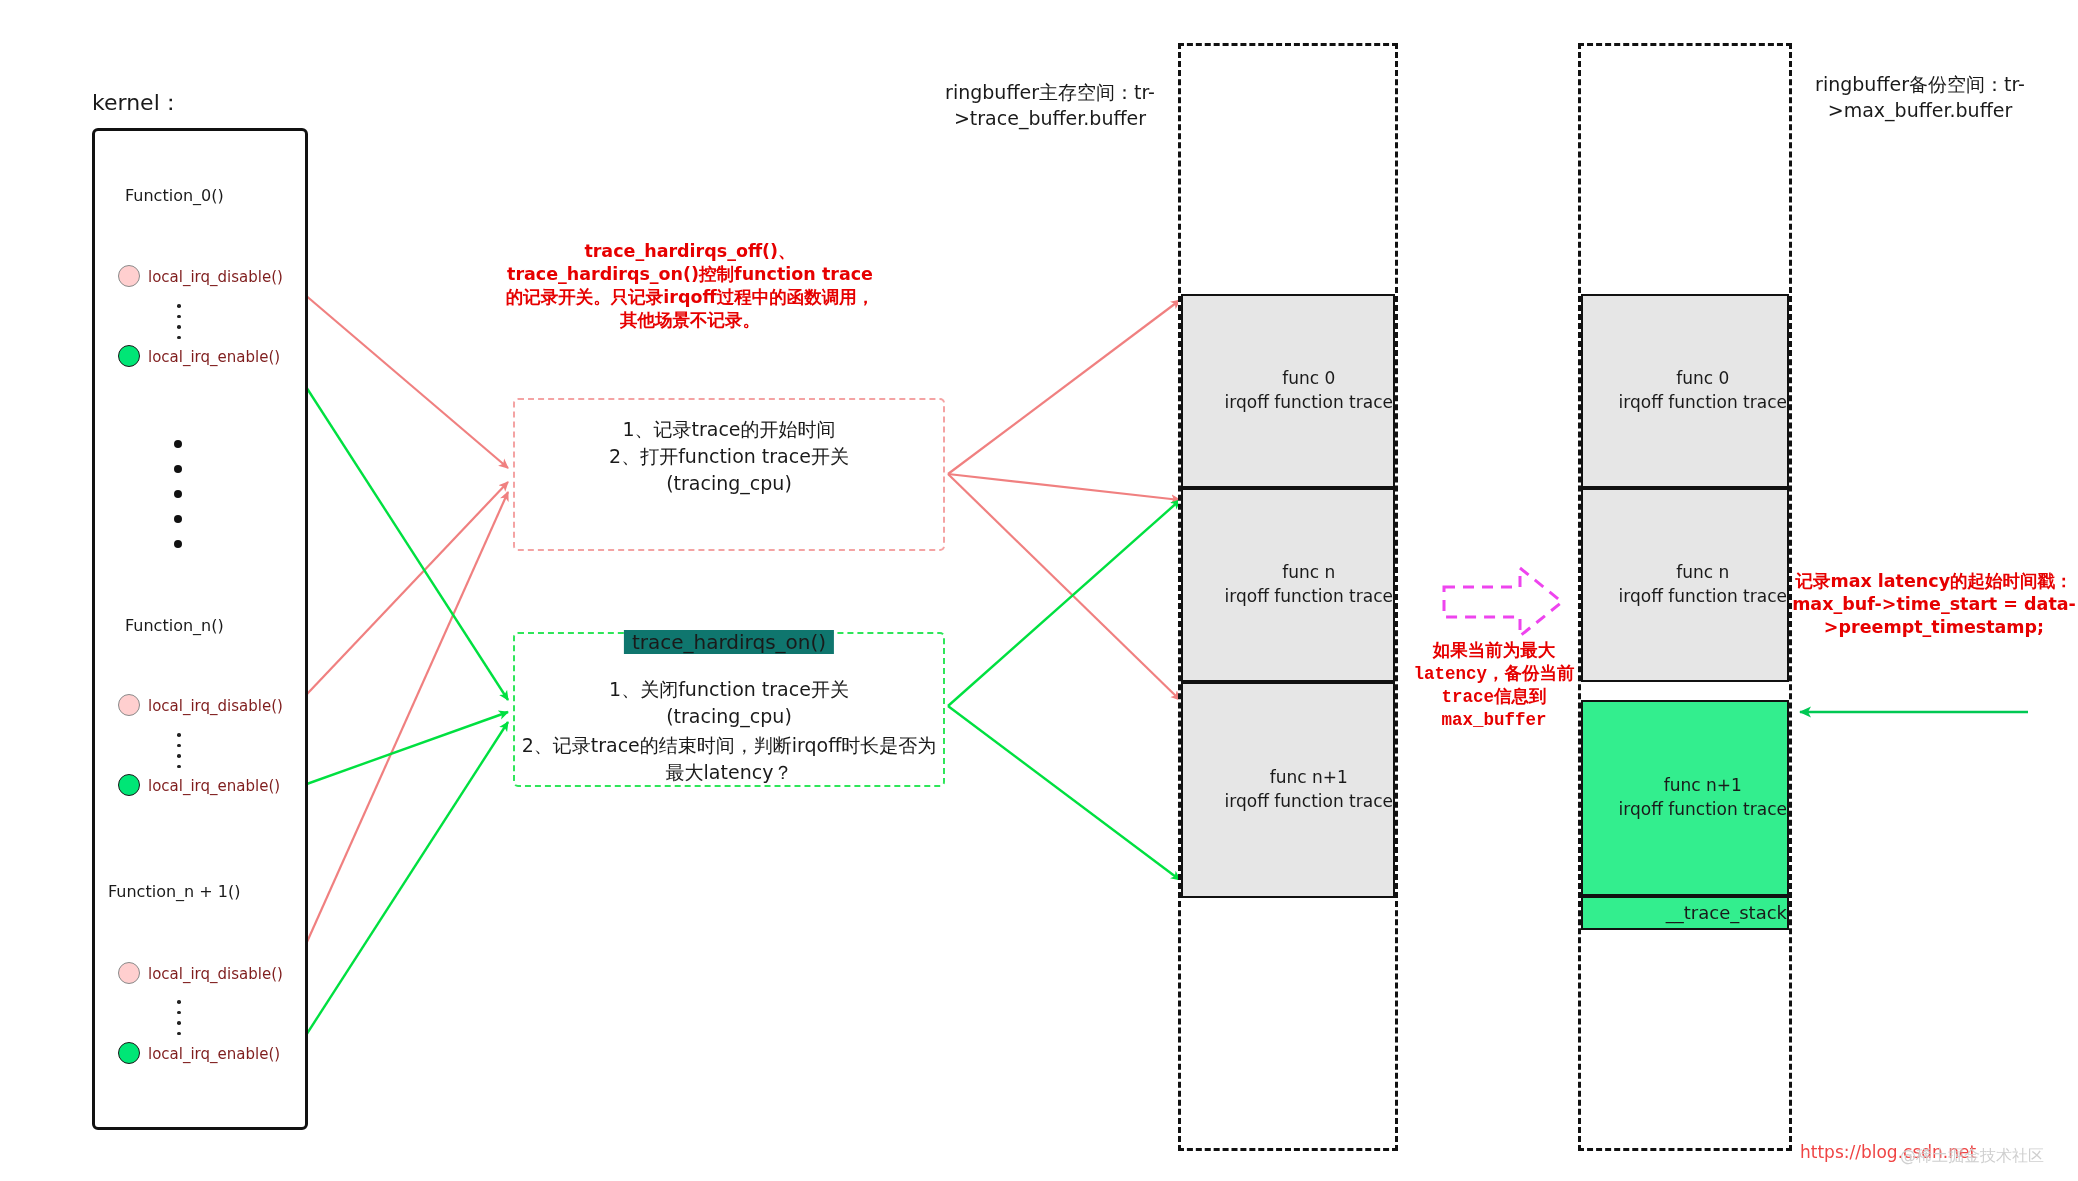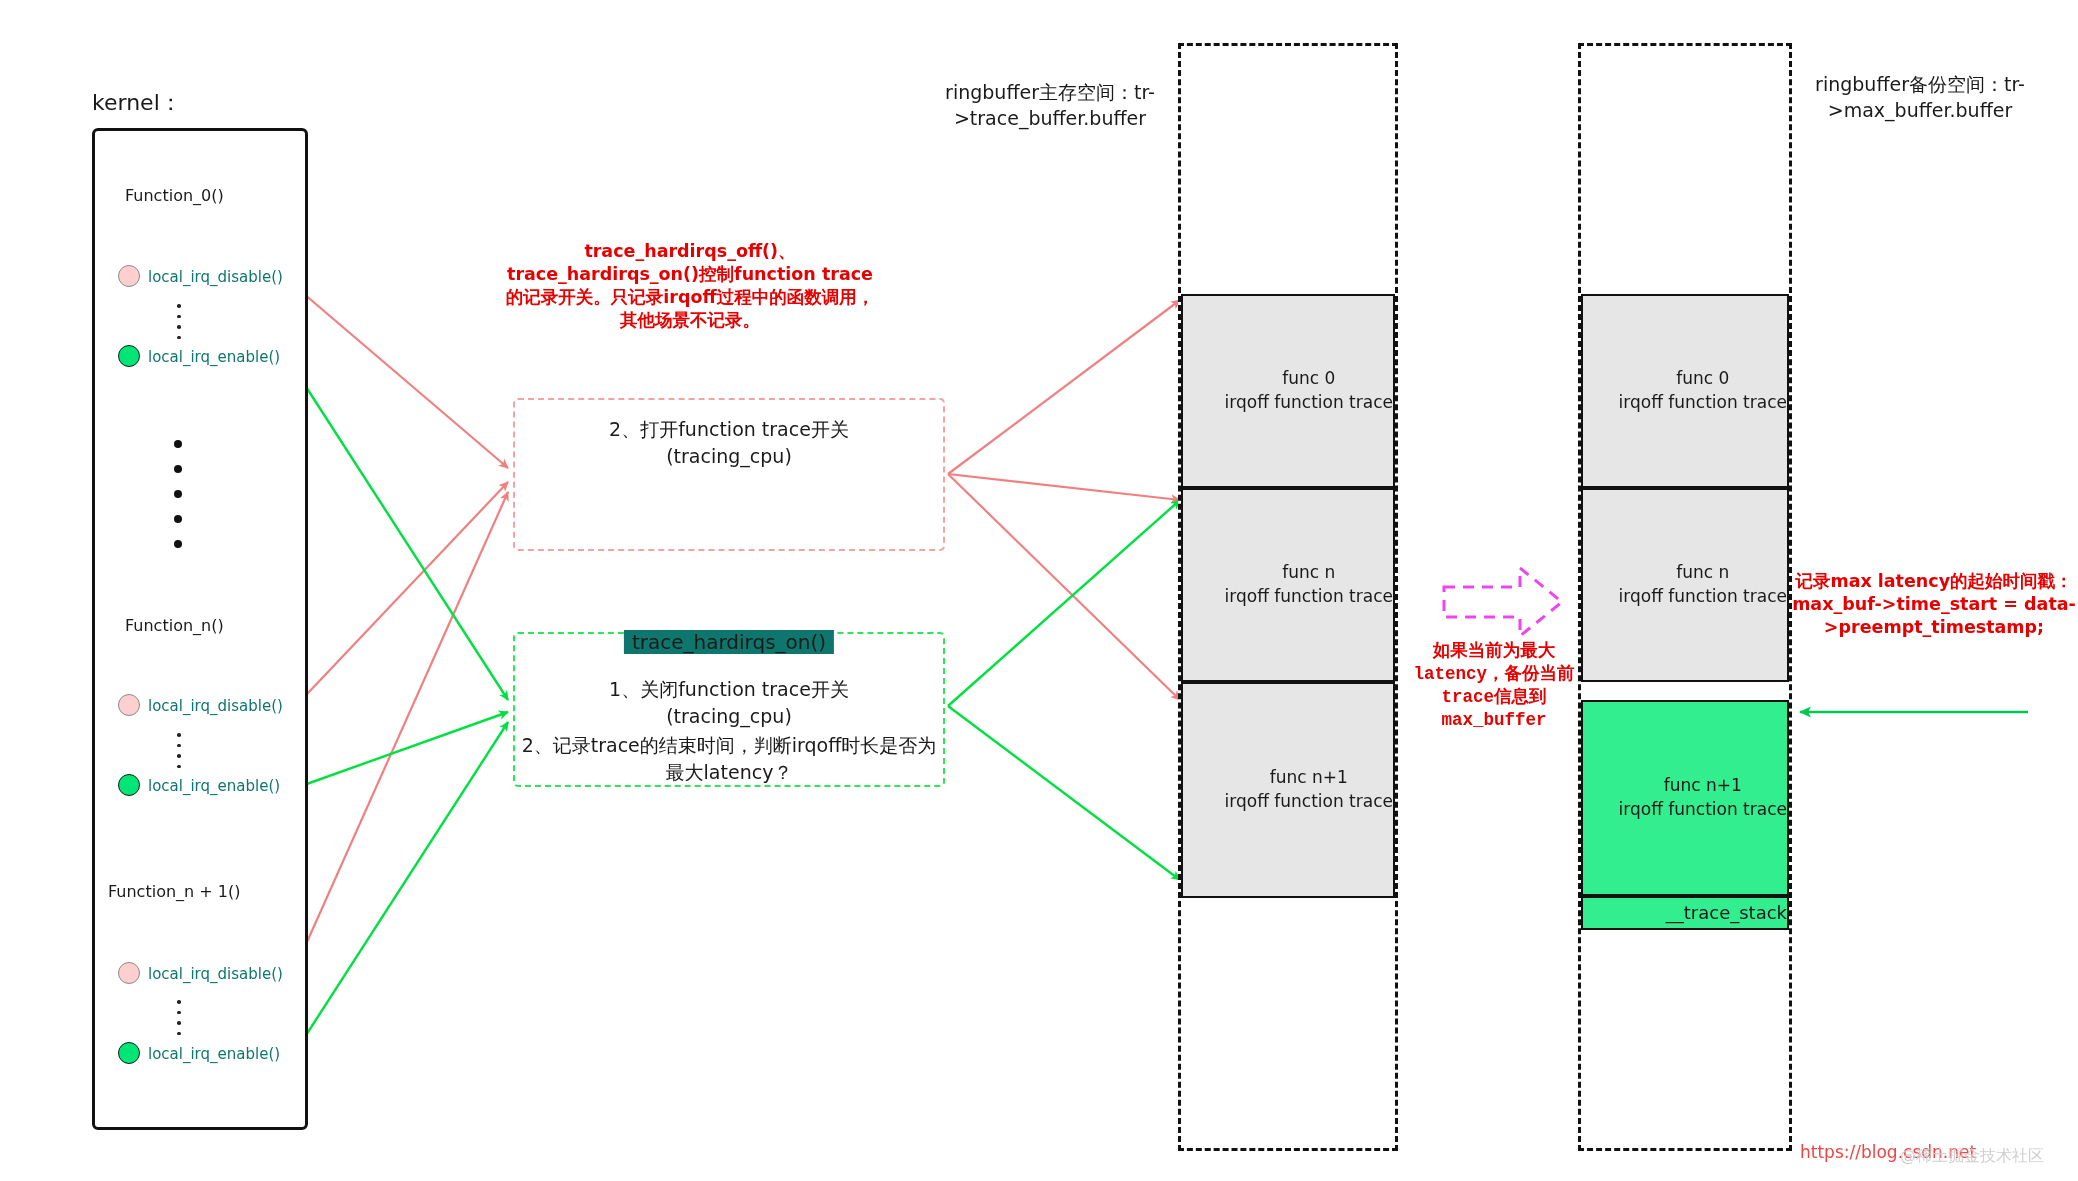--- a/index.html
+++ b/index.html
@@ -7,21 +7,21 @@
        font-family:"DejaVu Sans","Liberation Sans",sans-serif;color:#1a1a1a;}
   .abs{position:absolute;}
 
   
   #kernel-label{left:92px;top:88px;font-size:22px;}
   #kernel-box{left:92px;top:128px;width:216px;height:1002px;
               border:3px solid #111;border-radius:6px;background:#fff;box-sizing:border-box;}
   .dot{width:22px;height:22px;border-radius:50%;box-sizing:border-box;}
   .dot.pink{background:#ffcfcf;border:1.5px solid #8a8a8a;}
   .dot.green{background:#00e676;border:1.5px solid #1a1a1a;}
-  .irq-label{font-size:15px;color:#0f766e;white-space:nowrap;}
+  .irq-label{font-size:15px;color:#7f1d1d;white-space:nowrap;}
   .vdots{width:4px;}
   .vdots i{display:block;width:3.5px;height:3.5px;border-radius:50%;
            background:#222;margin-bottom:7px;}
 
   
   .redtext{color:#e60000;font-size:17.5px;line-height:1.32;font-weight:600;text-align:center;}
   #note-switch{left:500px;top:240px;width:380px;}
   #note-backup{left:1405px;top:640px;width:178px;font-family:Liberation Mono, monospace;}
   #note-maxlat{left:1788px;top:570px;width:292px;}
 
@@ -175,20 +175,21 @@
   <div class="dot green"></div>
 </div>
 <div class="abs irq-label" style="left:148px;top:1045px;">local_irq_enable()</div>
 
 <div class="abs redtext" id="note-switch">trace_hardirqs_off()、trace_hardirqs_on()控制function trace的记录开关。只记录irqoff过程中的函数调用，其他场景不记录。</div>
 <div class="abs redtext" id="note-backup">如果当前为最大latency，备份当前trace信息到max_buffer</div>
 <div class="abs redtext" id="note-maxlat">记录max latency的起始时间戳：max_buf-&gt;time_start = data-&gt;preempt_timestamp;</div>
 
 <div class="abs pbox" id="box-off">
   <div class="pbox-body">
+    <div>1、记录trace的开始时间</div>
     <div>2、打开function trace开关</div>
     <div>(tracing_cpu)</div>
   </div>
 </div>
 
 <div class="abs pbox" id="box-on">
   <div class="pbox-title">trace_hardirqs_on()</div>
   <div class="pbox-body">
     <div>1、关闭function trace开关</div>
     <div>(tracing_cpu)</div>

